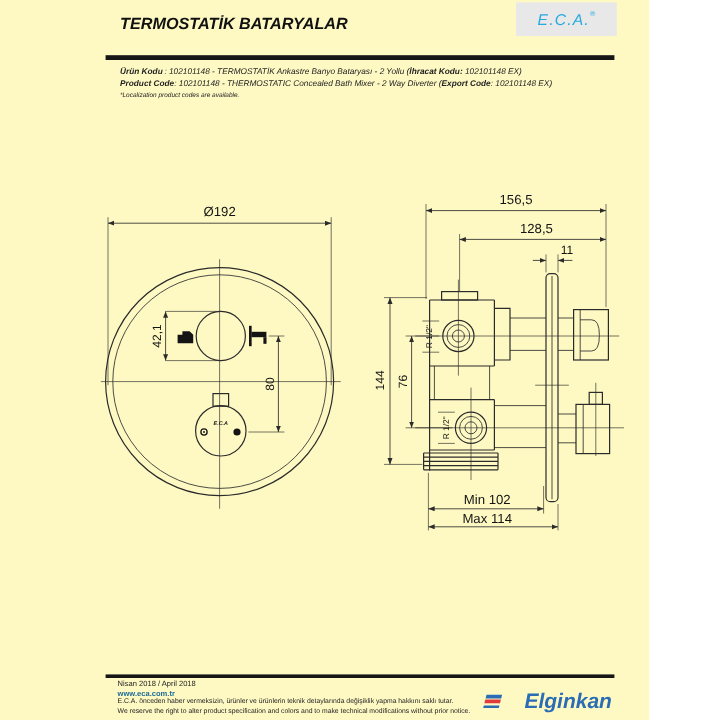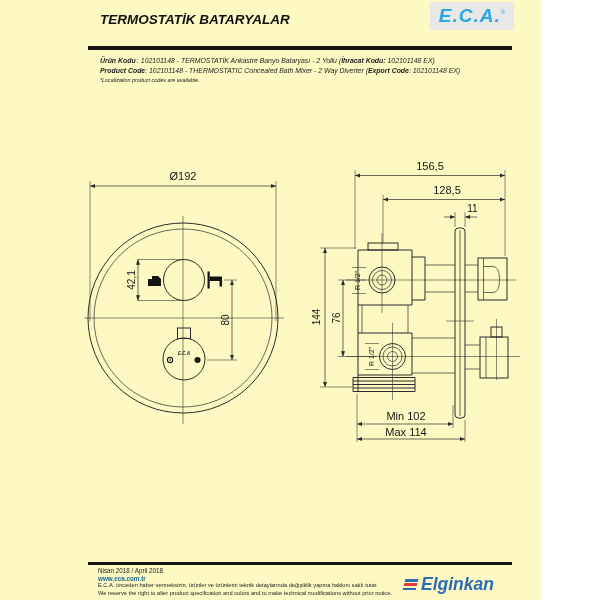--- a/index.html
+++ b/index.html
@@ -3,21 +3,21 @@
 <meta charset="utf-8">
 <style>
   html,body{margin:0;padding:0;background:#fff;}
   .page{position:relative;width:541px;height:600px;background:#fef9c3;overflow:hidden;
         font-family:"Liberation Sans",sans-serif;color:#1a1a1a;}
   
   .hdr-titles{position:absolute;left:100px;top:12px;font-style:italic;font-weight:bold;
               font-size:13.5px;line-height:16px;color:#111;}
   .eca-box{position:absolute;left:430px;top:2px;width:84px;height:28px;background:#e8e8e8;
            display:flex;align-items:center;justify-content:center;}
-  .eca-text{color:#29a9e0;font-weight:bold;font-style:italic;font-size:19px;letter-spacing:1px;}
+  .eca-text{color:#29a9e0;font-weight:normal;font-style:italic;font-size:13px;letter-spacing:1px;}
   .eca-reg{color:#29a9e0;font-size:6px;vertical-align:top;position:relative;top:-4px;}
   .rule-top{position:absolute;left:88px;top:46px;width:424px;height:3.5px;background:#161616;}
   
   .prod{position:absolute;left:100px;top:56px;width:420px;font-size:6.9px;font-style:italic;
         line-height:9.5px;color:#222;}
   .prod .bi{font-weight:bold;}
   .prod .lbl1{display:inline-block;min-width:37px;}
   .prod .note{font-size:5.4px;margin-top:0.5px;}
   
   svg.draw{position:absolute;left:0;top:0;}
@@ -28,21 +28,21 @@
   text{fill:#141414;font-family:"Liberation Sans",sans-serif;}
   .dt{font-size:11px;}
   .dts{font-size:10px;}
   .dtt{font-size:7px;}
   .knb{font-size:4.5px;font-weight:bold;font-style:italic;}
   
   .rule-bot{position:absolute;left:88px;top:562px;width:424px;height:2.5px;background:#161616;}
   .ftr{position:absolute;left:98px;top:567px;width:300px;font-size:6.3px;line-height:7.6px;color:#222;}
   .ftr .site{font-weight:bold;color:#1b6a96;}
   .ftr .small{font-size:5.7px;}
-  .elginkan{position:absolute;left:404px;top:574px;display:flex;align-items:center;gap:4px;}
+  .elginkan{position:absolute;left:404px;top:574px;display:flex;align-items:center;gap:20px;}
   .emark{display:flex;flex-direction:column;gap:1.8px;transform:skewX(-14deg);}
   .emark span{width:13px;height:2.6px;display:block;}
   .eb1{background:#2a6db4;} .eb2{background:#e03a3e;} .eb3{background:#2a6db4;}
   .etext{color:#2a6db4;font-weight:bold;font-style:italic;font-size:17.5px;}
 </style>
 </head>
 <body>
 
 <div class="page">
 

